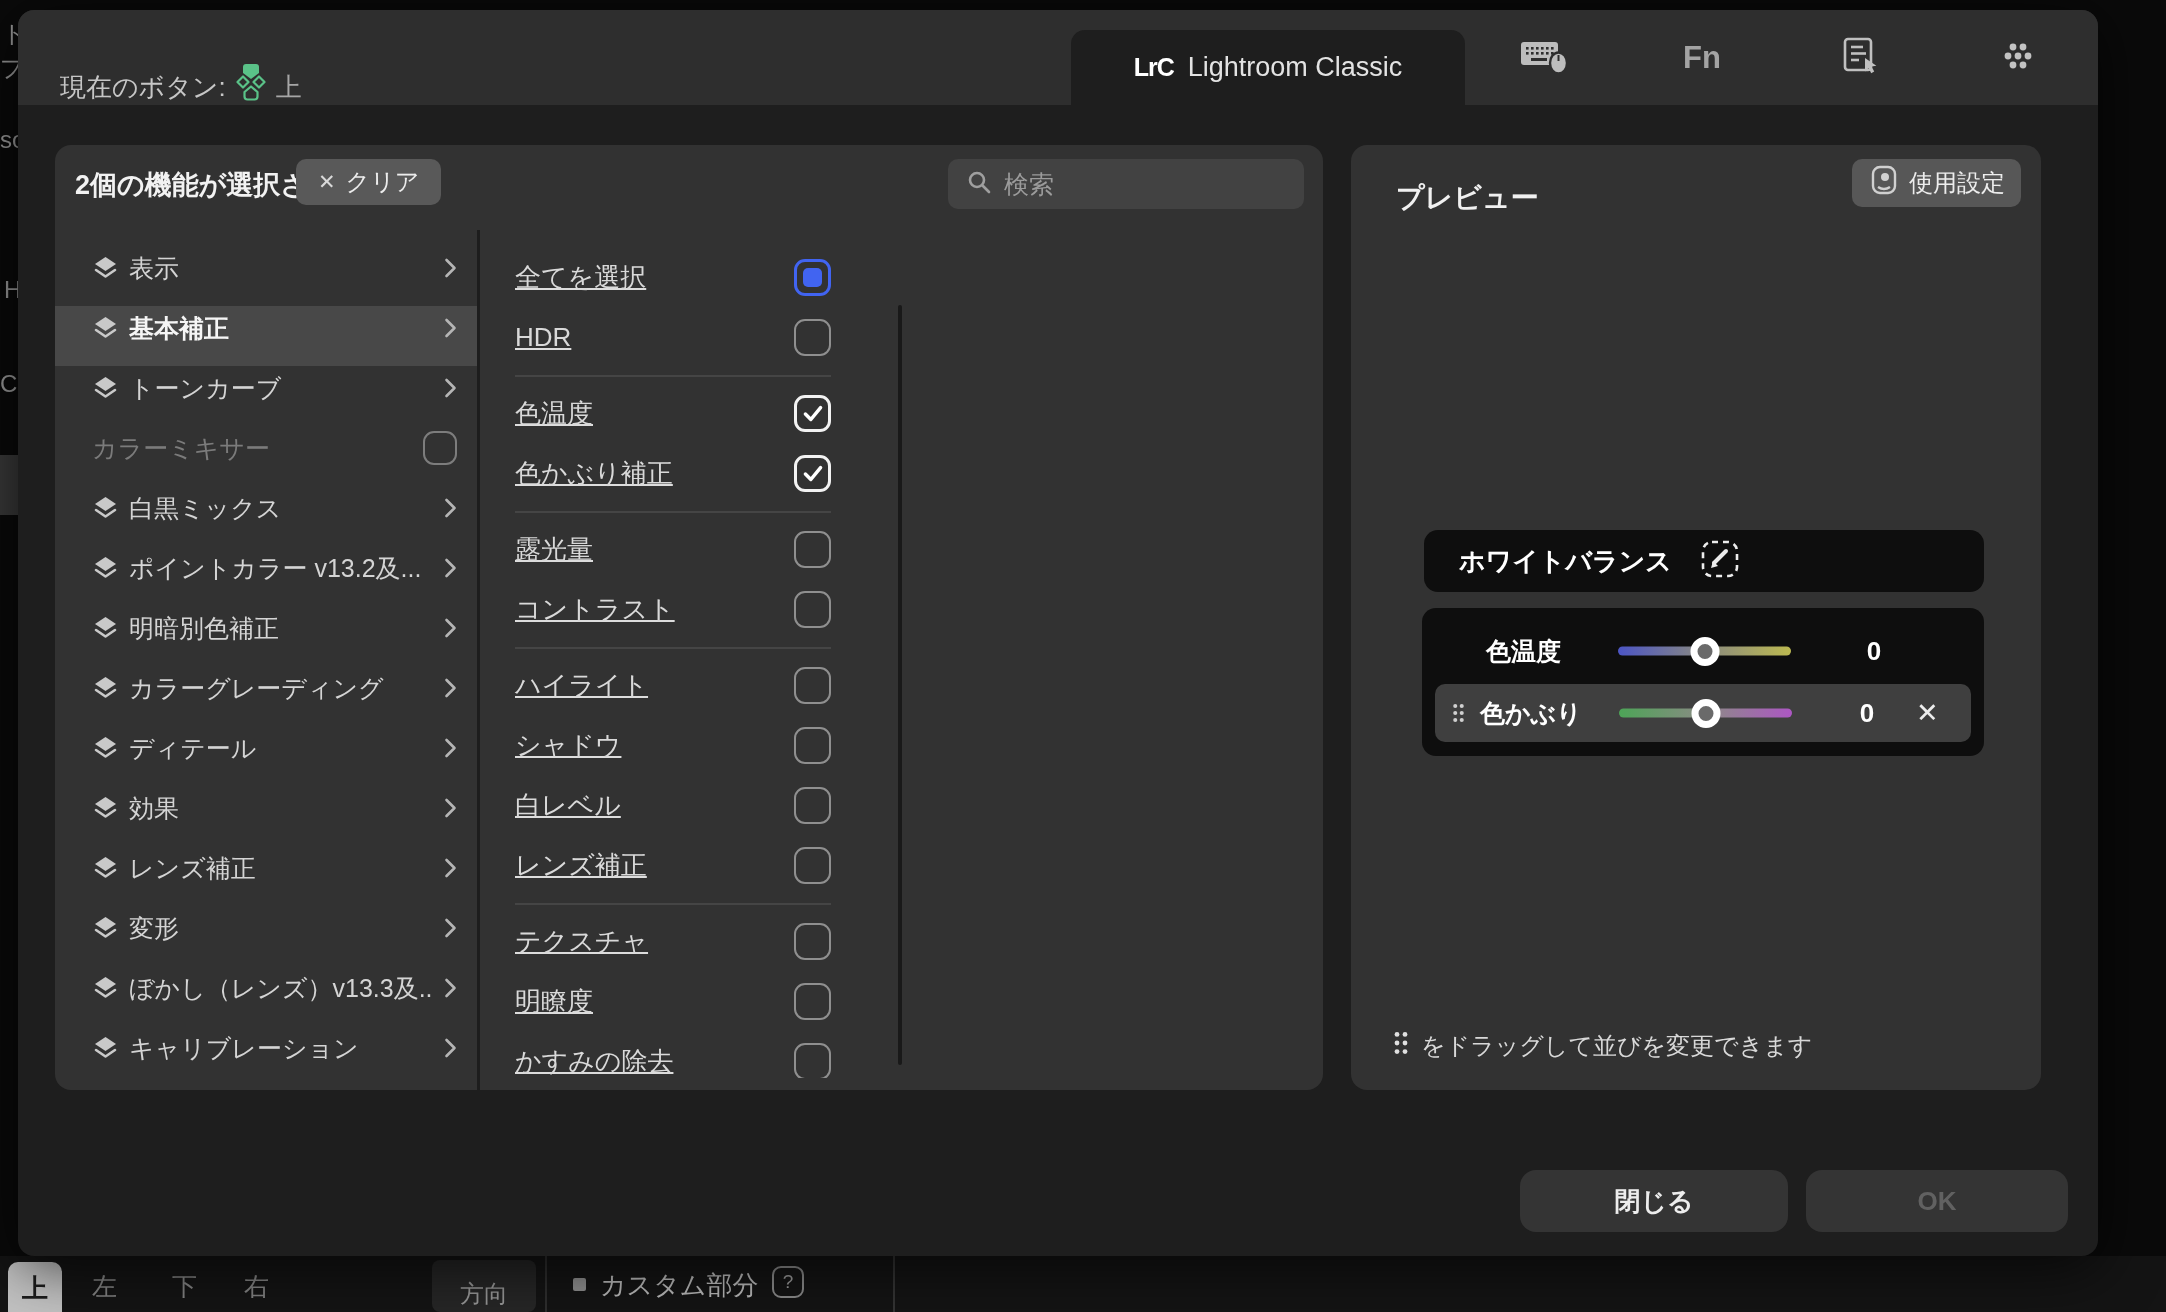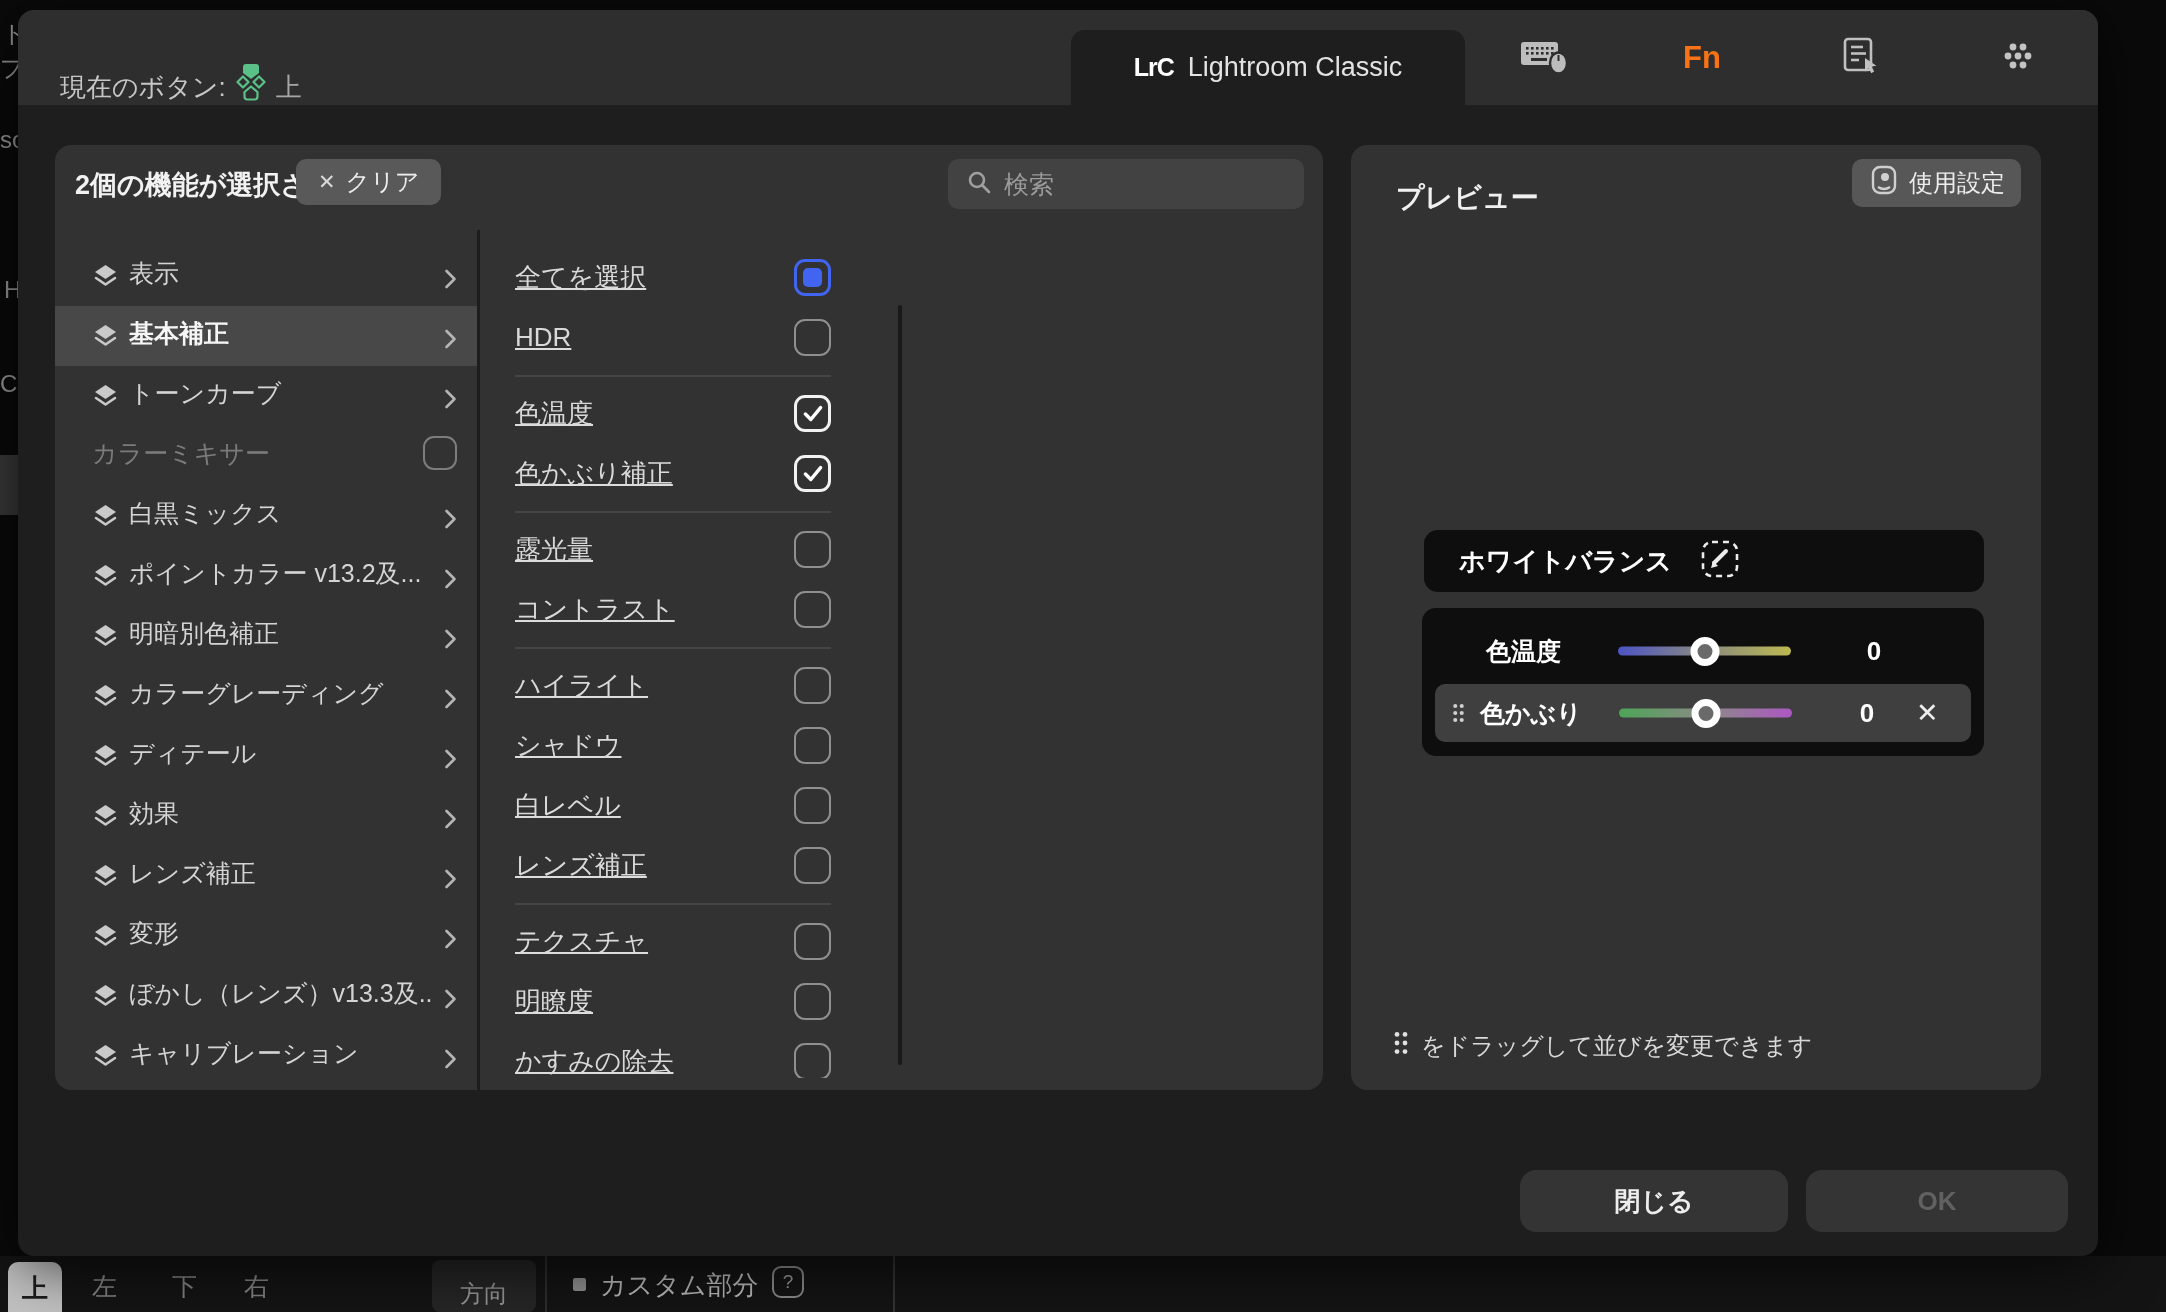--- a/index.html
+++ b/index.html
@@ -25,35 +25,35 @@
           box-shadow:0 10px 60px rgba(0,0,0,.7);}
   .titlebar{position:absolute;left:0;top:0;width:2080px;height:95px;background:#2e2e2e;border-radius:16px 16px 0 0;}
   .curbtn{position:absolute;left:42px;top:0;height:95px;display:flex;align-items:flex-end;gap:10px;}
   .curbtn .lbl{color:#c6c6c6;font-size:26px;}
   .curbtn .val{color:#a6a6a6;font-size:26px;}
   .tab{position:absolute;left:1053px;top:20px;width:394px;height:75px;background:#1e1e1e;border-radius:14px 14px 0 0;
        display:flex;align-items:center;justify-content:center;gap:14px;}
   .tab .logo{color:#fff;font-weight:700;font-size:25px;letter-spacing:-1px;}
   .tab .name{color:#e3e3e3;font-size:27px;}
   .bar-icon{position:absolute;top:0;height:95px;width:80px;display:flex;align-items:center;justify-content:center;}
-  .fn-glyph{color:#f97316;font-size:31px;font-weight:700;}
+  .fn-glyph{color:#a3a3a3;font-size:31px;font-weight:700;}
   
   .panel{position:absolute;background:#323232;border-radius:16px;overflow:hidden;}
   .panel-left{left:37px;top:135px;width:1268px;height:945px;}
   .panel-right{left:1333px;top:135px;width:690px;height:945px;}
   .sel-status{position:absolute;left:20px;top:22px;font-size:27px;font-weight:700;color:#f2f2f2;}
   .clear-btn{position:absolute;left:241px;top:14px;height:46px;padding:0 22px;background:#595959;border-radius:10px;
              display:flex;align-items:center;gap:10px;color:#ececec;font-size:24px;}
   .clear-x{color:#d9d9d9;font-size:21px;}
   .search-box{position:absolute;left:893px;top:14px;width:356px;height:50px;background:#424242;border-radius:10px;
               display:flex;align-items:center;gap:12px;padding-left:18px;box-sizing:border-box;}
   .search-ph{color:#9b9b9b;font-size:25px;}
   
   .side-list{position:absolute;left:0;top:85px;width:422px;height:860px;padding-top:16px;box-sizing:border-box;}
-  .side-row{height:60px;display:flex;align-items:flex-end;gap:10px;padding:0 20px 16px 37px;box-sizing:border-box;}
+  .side-row{height:60px;display:flex;align-items:center;gap:10px;padding:0 20px 16px 37px;box-sizing:border-box;}
   .side-row.selected{background:#484848;}
   .side-row .s-label{flex:1;color:#d4d4d4;font-size:25px;font-weight:500;white-space:nowrap;overflow:hidden;}
   .side-row.selected .s-label{color:#f5f5f5;font-weight:700;}
   .side-row.disabled .s-label{color:#7b7b7b;}
   .v-divider{position:absolute;left:422px;top:85px;width:3px;height:860px;background:#1d1d1d;}
   .scroll-line{position:absolute;left:843px;top:160px;width:4px;height:760px;background:#191919;border-radius:2px;}
   
   .fn-list{position:absolute;left:430px;top:85px;width:360px;height:848px;padding-top:17px;box-sizing:border-box;overflow:hidden;text-decoration:underline;}
   .fn-row{height:60px;display:flex;align-items:center;padding:0 14px 0 30px;box-sizing:border-box;}
   .fn-row .f-label{flex:1;color:#d9d9d9;font-size:26px;font-weight:500;}

